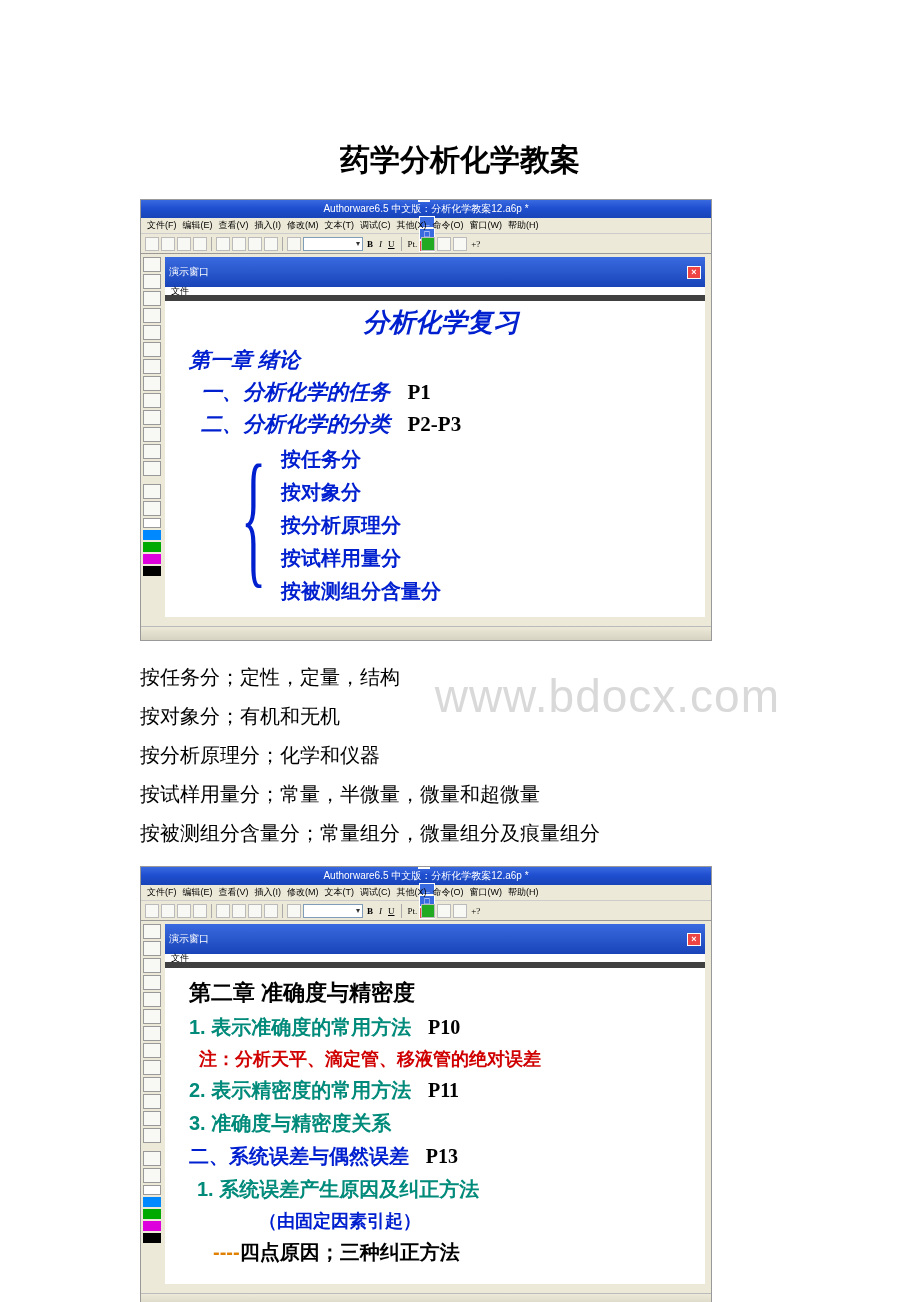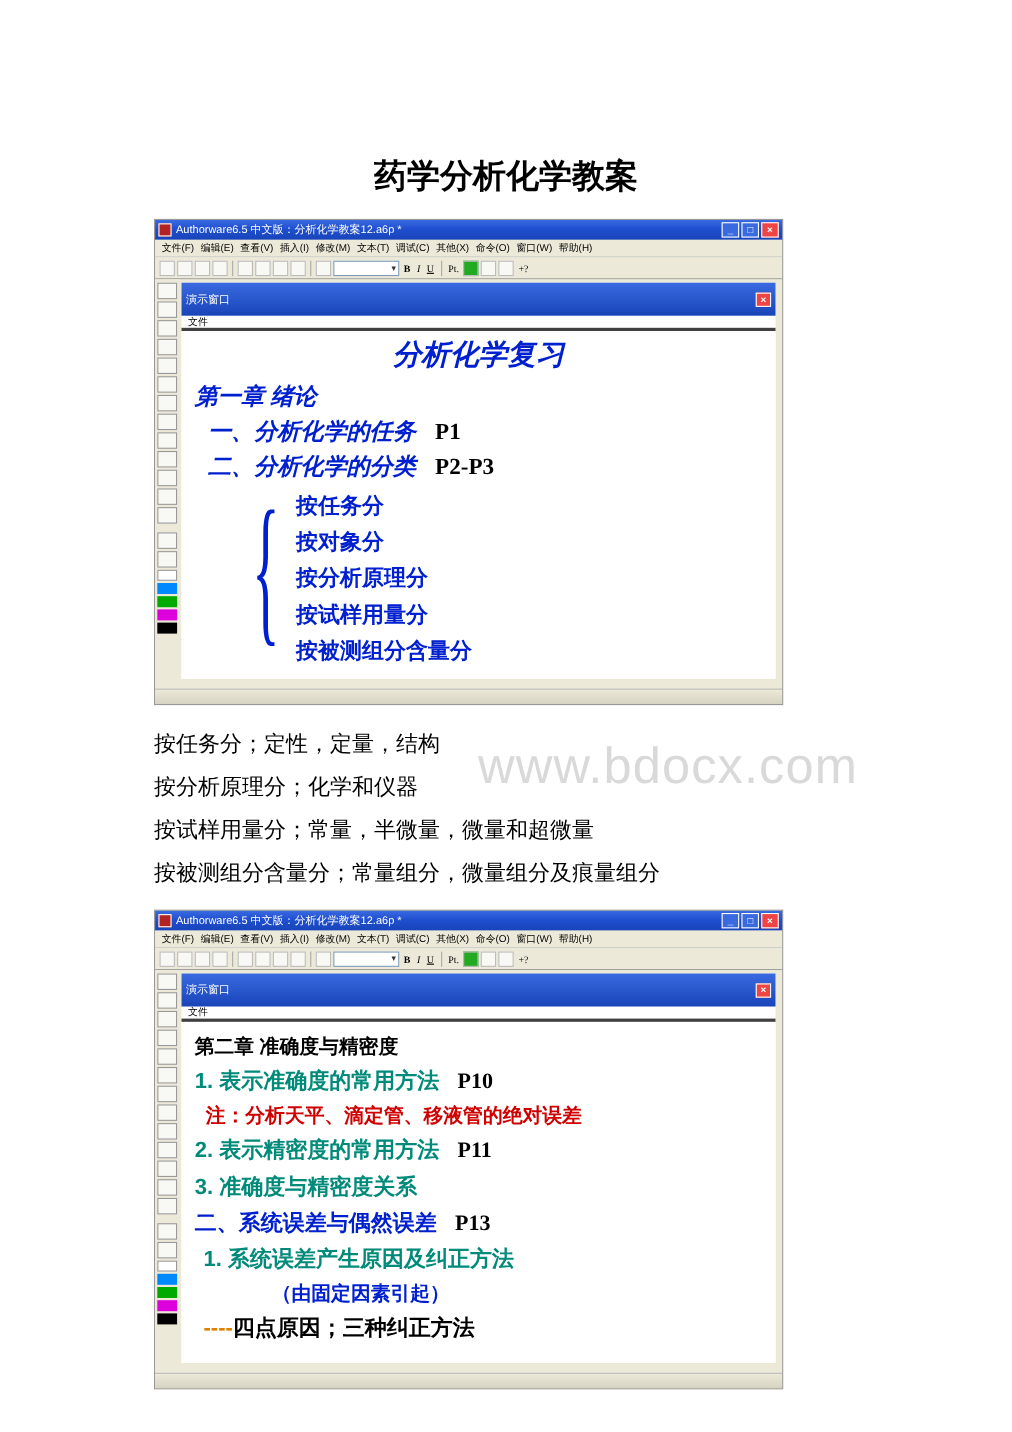--- a/index.html
+++ b/index.html
@@ -27,20 +27,21 @@
   }
   .titlebar {
     height: 18px;
     background: linear-gradient(to bottom, #3a6ae0, #1f4fd0 45%, #1844b8);
     display: flex;
     align-items: center;
     padding: 0 3px;
     color: #fff;
     font-size: 10px;
     font-family: Tahoma, Arial, sans-serif;
+    flex-direction: column;
   }
   .titlebar .app-icon {
     width: 12px; height: 12px;
     background: #b22222;
     border: 1px solid #fff;
     margin-right: 4px;
   }
   .titlebar .spacer { flex: 1; }
   .win-btn {
     width: 16px; height: 14px;
@@ -128,27 +129,27 @@
     background: #e44; color: #fff;
     border: 1px solid #fff;
     display: flex; align-items: center; justify-content: center;
     font-size: 9px; font-weight: bold;
   }
   .cf-sub {
     height: 14px;
     font-size: 9px;
     padding: 0 6px;
     display: flex; align-items: center;
-    border-bottom: 3px solid #404040;
+    border-bottom: 6px solid #404040;
     font-family: "SimSun";
   }
   .cf-canvas {
     min-height: 290px;
     background: #fff;
-    padding: 4px 12px 12px 12px;
+    padding: 4px 12px 12px 24px;
     font-family: "SimHei", "黑体", sans-serif;
   }
   .cf-canvas .h-title {
     color: #0020d0;
     font-style: italic;
     font-weight: bold;
     font-size: 26px;
     text-align: center;
     margin: 0 0 6px 0;
   }
@@ -341,20 +342,21 @@
           </div>
         </div>
       </div>
     </div>
     <div class="app-status"></div>
   </div>
 
   <div class="watermark-wrap">
     <div class="watermark">www.bdocx.com</div>
     <div class="body-text">按任务分；定性，定量，结构</div>
+    <div class="body-text">按对象分；有机和无机</div>
   </div>
   <div class="body-text">按分析原理分；化学和仪器</div>
   <div class="body-text">按试样用量分；常量，半微量，微量和超微量</div>
   <div class="body-text" style="margin-bottom:14px">按被测组分含量分；常量组分，微量组分及痕量组分</div>
 
   <div class="app-window">
     <div class="titlebar">
       <div class="app-icon"></div>
       <span>Authorware6.5 中文版：分析化学教案12.a6p *</span>
       <div class="spacer"></div>
@@ -425,38 +427,38 @@
       <div class="content-frame">
         <div class="cf-title">
           <span>演示窗口</span>
           <div class="spacer"></div>
           <div class="cf-close">×</div>
         </div>
         <div class="cf-sub">
           <span>文件</span>
         </div>
         <div class="cf-canvas cf2">
-          <div class="row black" style="font-size:18px">第二章  准确度与精密度</div>
+          <div class="row black" style="font-size:22px">第二章  准确度与精密度</div>
           <div class="row">
             <span class="teal">1. 表示准确度的常用方法</span>&nbsp;&nbsp;
             <span class="black pnum">P10</span>
           </div>
           <div class="row red" style="font-size:18px;margin-left:10px">注：分析天平、滴定管、移液管的绝对误差</div>
           <div class="row">
             <span class="teal">2. 表示精密度的常用方法</span>&nbsp;&nbsp;
             <span class="black pnum">P11</span>
           </div>
           <div class="row teal">3. 准确度与精密度关系</div>
           <div class="row">
             <span class="blue">二、系统误差与偶然误差</span>&nbsp;&nbsp;
             <span class="black pnum">P13</span>
           </div>
           <div class="row teal" style="margin-left:8px">1. 系统误差产生原因及纠正方法</div>
           <div class="row blue" style="margin-left:70px;font-size:18px">（由固定因素引起）</div>
-          <div class="row" style="margin-left:8px">
+          <div class="row" style="margin-left:24px">
             <span class="orange">----</span><span class="black">四点原因；三种纠正方法</span>
           </div>
         </div>
       </div>
     </div>
     <div class="app-status"></div>
   </div>
 
 </div>
 

